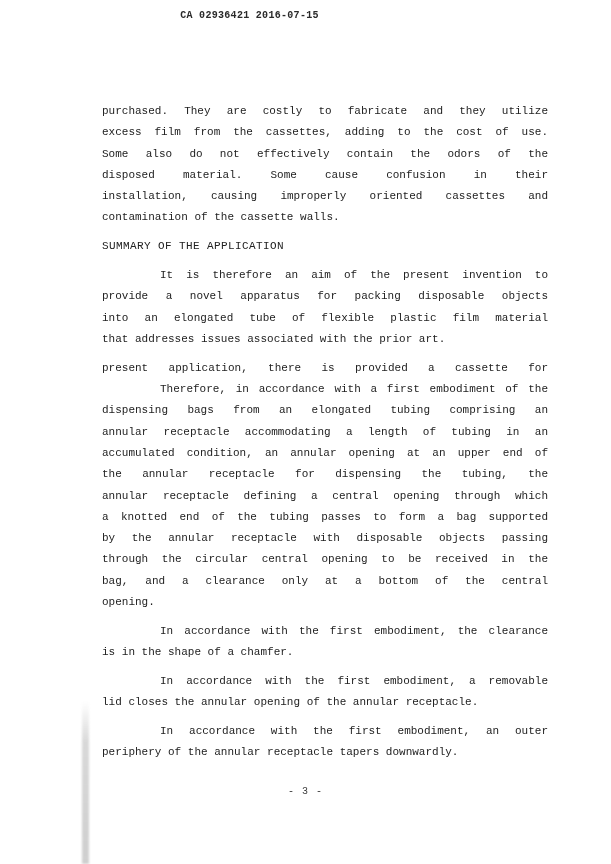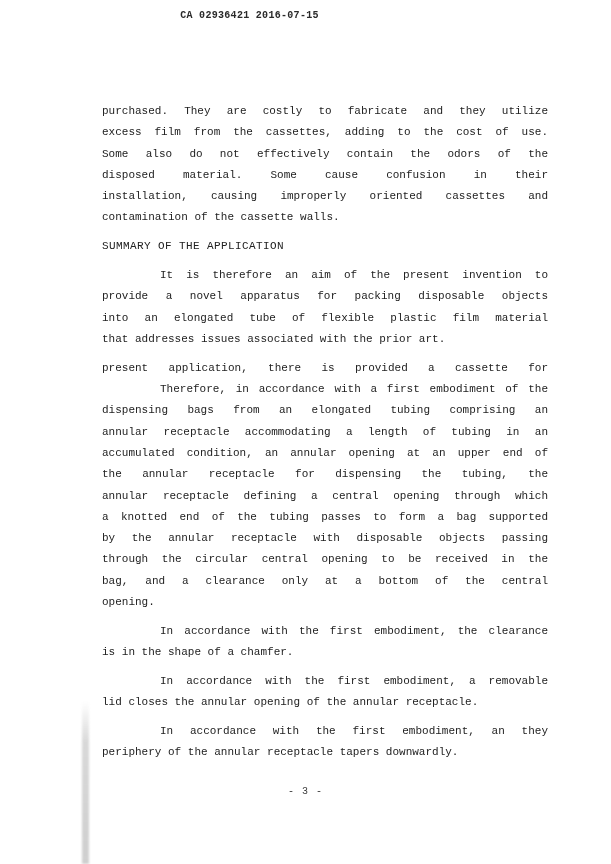--- a/index.html
+++ b/index.html
@@ -123,21 +123,21 @@
       </div>
       <div class="block paragraph">
         <div class="line indent">In accordance with the first embodiment, the clearance</div>
         <div class="line last">is in the shape of a chamfer.</div>
       </div>
       <div class="block paragraph">
         <div class="line indent">In accordance with the first embodiment, a removable</div>
         <div class="line last">lid closes the annular opening of the annular receptacle.</div>
       </div>
       <div class="block paragraph">
-        <div class="line indent">In accordance with the first embodiment, an they</div>
+        <div class="line indent">In accordance with the first embodiment, an outer</div>
         <div class="line last">periphery of the annular receptacle tapers downwardly.</div>
       </div>
     </div>
 
   <div class="page-footer">- 3 -</div>
 
   <div class="scan-artifact-left"></div>
 </div>
 
 </body></html>

